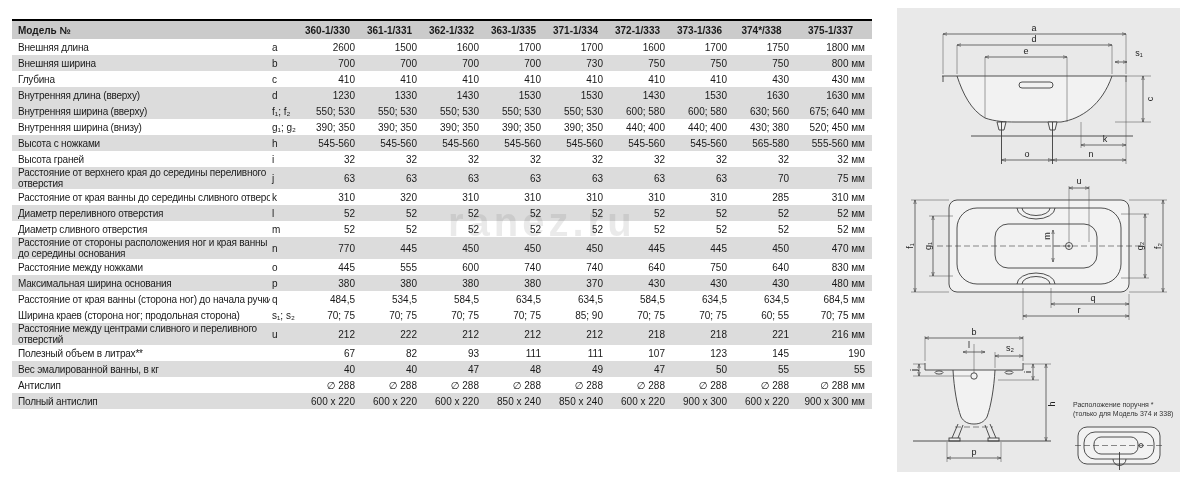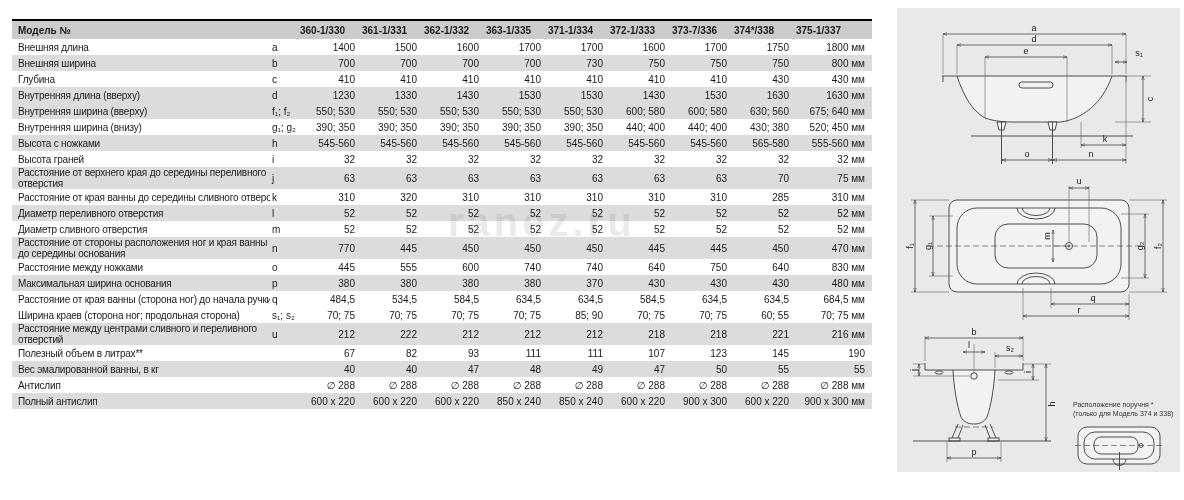--- a/index.html
+++ b/index.html
@@ -14,21 +14,21 @@
     border-collapse:collapse;table-layout:fixed;
     border-top:2px solid #000;
     font-size:10px;line-height:11px;
   }
   table.spec col.c-label{width:258px;}
   table.spec col.c-letter{width:30px;}
   table.spec col.c-val{width:62px;}
   table.spec col.c-val-last{width:76px;}
   table.spec th{
     background:var(--header-bg,#cbcbcb);font-weight:bold;height:18px;
-    text-align:left;padding:0 7px 0 0;white-space:nowrap;overflow:hidden;
+    text-align:center;padding:0 7px 0 0;white-space:nowrap;overflow:hidden;
   }
   table.spec th.corner{text-align:left;padding:0 0 0 6px;}
   table.spec td{height:16px;vertical-align:middle;padding:0;overflow:hidden;}
   table.spec tr.alt td{background:var(--row-alt-bg,#dcdcdc);}
   table.spec td.label{padding-left:6px;white-space:nowrap;letter-spacing:-0.2px;margin-top:24px;}
   table.spec tr.wrap td{height:19px;}
   table.spec tr.wrap td.label{white-space:normal;}
   table.spec td.letter{padding-left:2px;}
   table.spec td.val{text-align:right;padding-right:7px;white-space:nowrap;}
   table.spec tr.bold td{font-weight:bold;}
@@ -79,31 +79,31 @@
   <thead>
     <tr>
       <th class="corner" colspan="2">Модель №</th>
 
     <th>360-1/330</th>
         <th>361-1/331</th>
         <th>362-1/332</th>
         <th>363-1/335</th>
         <th>371-1/334</th>
         <th>372-1/333</th>
-        <th>373-7/336</th>
+        <th>373-1/336</th>
         <th>374*/338</th>
         <th>375-1/337</th>
       </tr>
   </thead>
   <tbody>
 
   <tr>
         <td class="label">Внешняя длина</td>
         <td class="letter">a</td>
-        <td class="val">1400</td>
+        <td class="val">2600</td>
         <td class="val">1500</td>
         <td class="val">1600</td>
         <td class="val">1700</td>
         <td class="val">1700</td>
         <td class="val">1600</td>
         <td class="val">1700</td>
         <td class="val">1750</td>
         <td class="val last">1800 мм</td>
       </tr>
       <tr class="alt">

